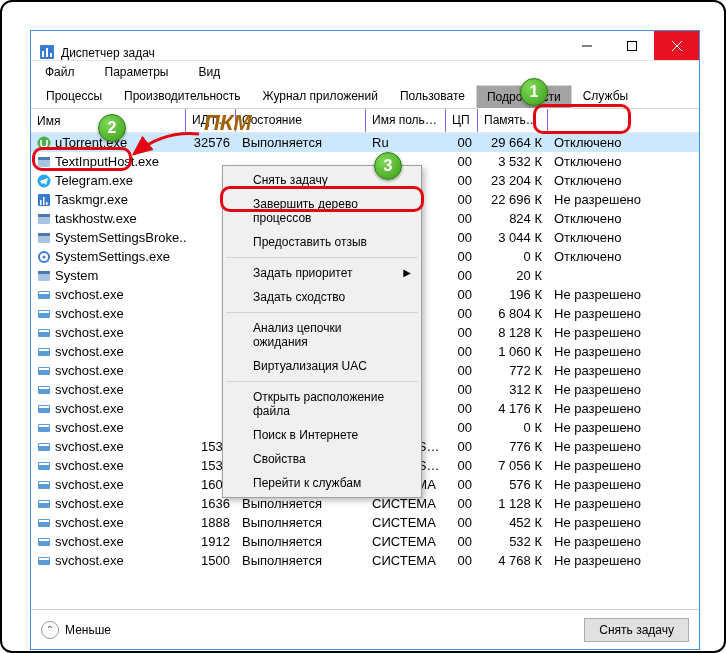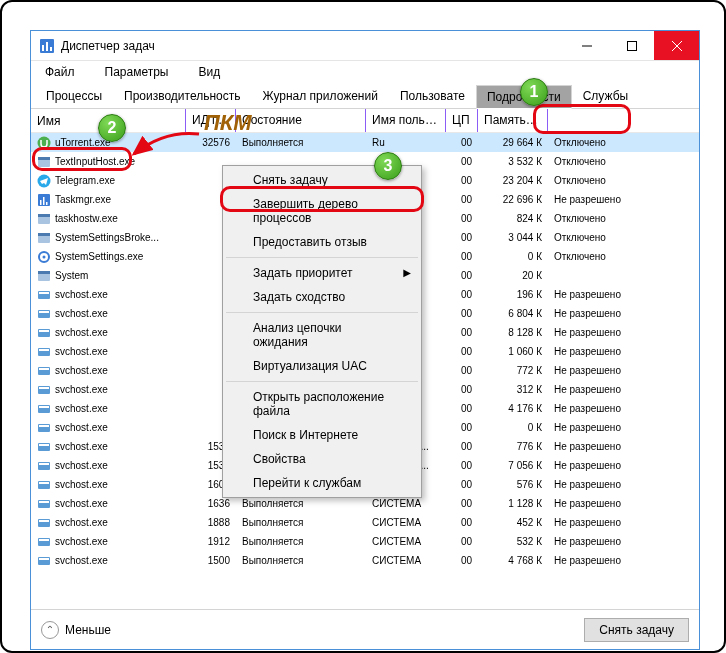--- a/index.html
+++ b/index.html
@@ -1,33 +1,33 @@
 <!DOCTYPE html>
 <html><head>
 <meta charset="utf-8">
 <style>
 * { margin: 0; padding: 0; box-sizing: border-box; font-family: "Segoe UI", Tahoma, sans-serif; }
 body { width: 726px; height: 653px; background: #fff; position: relative; overflow: hidden; }
 .outer-border { position: absolute; top: 0; left: 0; right: 0; bottom: 0; border: 2px solid #000; border-radius: 12px; pointer-events: none; z-index: 200; }
 .window { position: absolute; left: 30px; top: 30px; width: 670px; height: 620px; background: #fff; border: 1px solid #4a90d9; }
-.titlebar { height: 30px; background: #fff; display: flex; align-items: center; border-bottom: 1px solid #e5e5e5; }
+.titlebar { height: 30px; background: #fff; display: flex; align-items: flex-end; border-bottom: 1px solid #e5e5e5; }
 .titlebar-icon { width: 16px; height: 16px; margin: 0 6px 0 8px; }
 .titlebar-text { flex: 1; font-size: 12px; color: #000; }
 .winbtns { display: flex; }
 .winbtn { width: 45px; height: 29px; display: flex; align-items: center; justify-content: center; color: #000; }
 .winbtn.close { background: #e81123; color: #fff; }
 .menubar { height: 22px; display: flex; align-items: center; padding: 0 6px; font-size: 12px; gap: 14px; }
 .menuitem { padding: 2px 8px; cursor: default; }
 .tabbar { height: 26px; display: flex; align-items: flex-end; padding: 0 4px; border-bottom: 1px solid #d4d4d4; font-size: 12px; }
 .tab { padding: 4px 10px; border: 1px solid transparent; cursor: default; position: relative; }
 .tab.active { border: 1px solid #d4d4d4; border-bottom: 1px solid #fff; background: #a3a3a3; margin-bottom: -1px; text-align: center; }
 .tablearea { position: relative; height: 500px; overflow: hidden; }
 .header-row { display: flex; height: 24px; border-bottom: 1px solid #e8e8e8; font-size: 12px; background: #fff; }
 .header-cell { padding: 4px 6px; border-right: 1px solid #8b5cf6; overflow: hidden; white-space: nowrap; text-overflow: ellipsis; }
-.data-rows { font-size: 10px; }
+.data-rows { font-size: 13px; }
 .data-row { display: flex; height: 19px; align-items: center; }
 .data-row.selected { background: #cce8ff; }
 .data-cell { padding: 1px 6px; overflow: hidden; white-space: nowrap; text-overflow: ellipsis; }
 .data-cell.num { text-align: right; }
 .col-name { width: 155px; display: flex; align-items: center; gap: 4px; }
 .col-pid { width: 50px; }
 .col-state { width: 130px; }
 .col-user { width: 80px; }
 .col-cpu { width: 32px; }
 .col-mem { width: 70px; }

